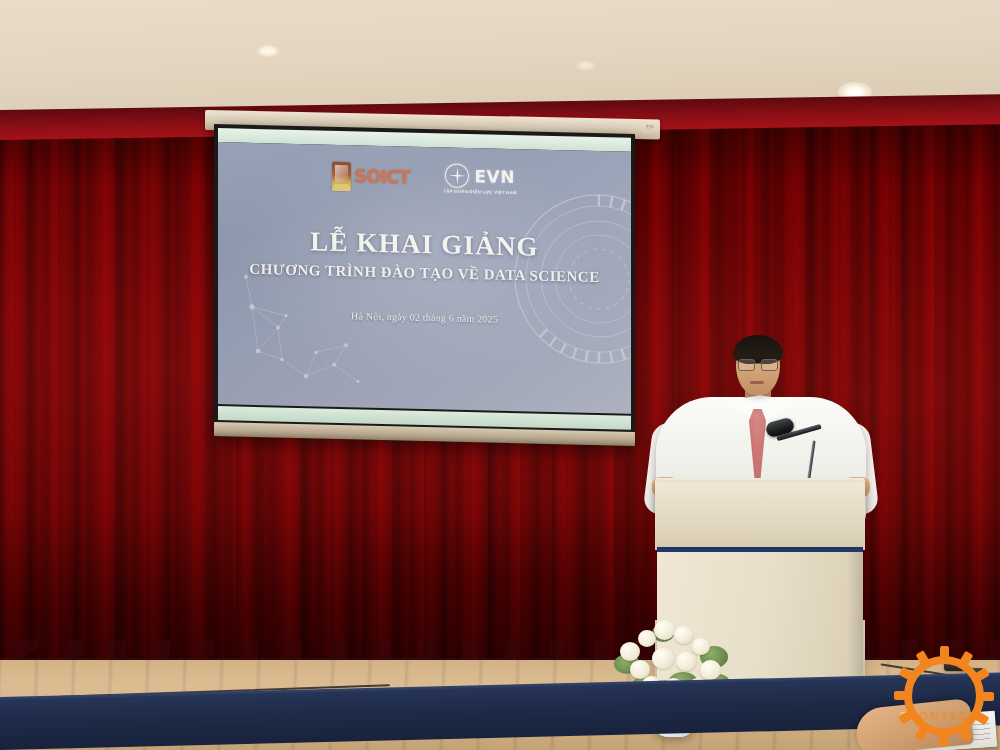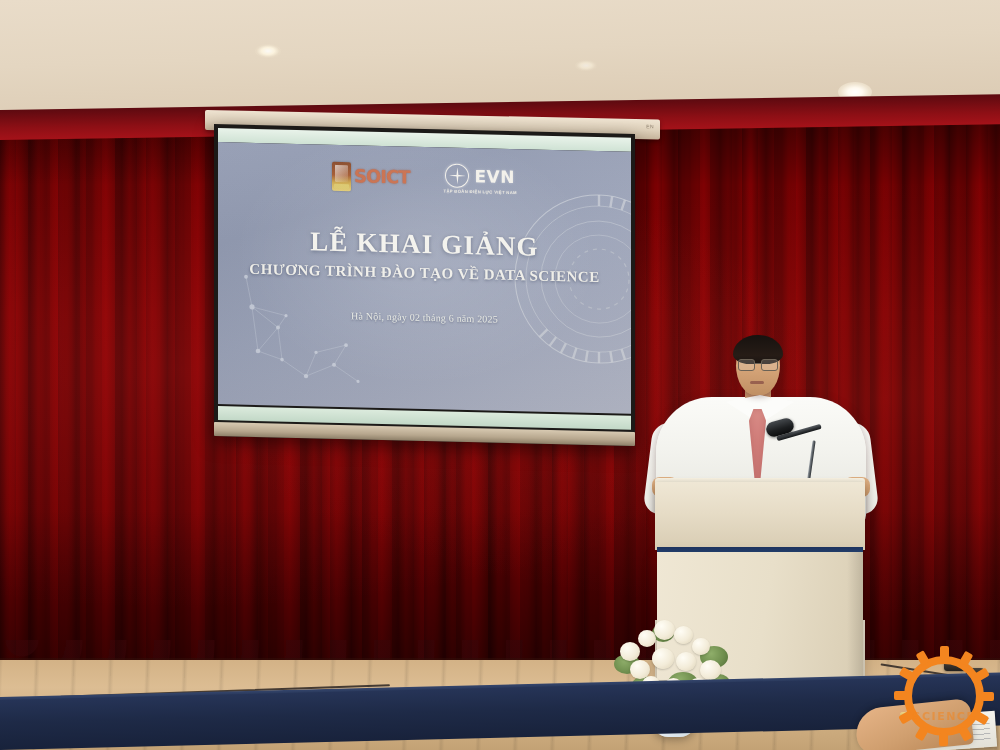--- a/index.html
+++ b/index.html
@@ -610,16 +610,16 @@
         <rect x="48" y="2" width="9" height="13" rx="2" transform="rotate(120 52 52)"></rect>
         <rect x="48" y="2" width="9" height="13" rx="2" transform="rotate(150 52 52)"></rect>
         <rect x="48" y="2" width="9" height="13" rx="2" transform="rotate(180 52 52)"></rect>
         <rect x="48" y="2" width="9" height="13" rx="2" transform="rotate(210 52 52)"></rect>
         <rect x="48" y="2" width="9" height="13" rx="2" transform="rotate(240 52 52)"></rect>
         <rect x="48" y="2" width="9" height="13" rx="2" transform="rotate(270 52 52)"></rect>
         <rect x="48" y="2" width="9" height="13" rx="2" transform="rotate(300 52 52)"></rect>
         <rect x="48" y="2" width="9" height="13" rx="2" transform="rotate(330 52 52)"></rect>
       </g>
     </svg>
-    <div class="wm-sub">SCIENCE</div>
+    <div class="wm-sub">CONTECH</div>
   </div>
 
 </div>
 
 </body></html>

